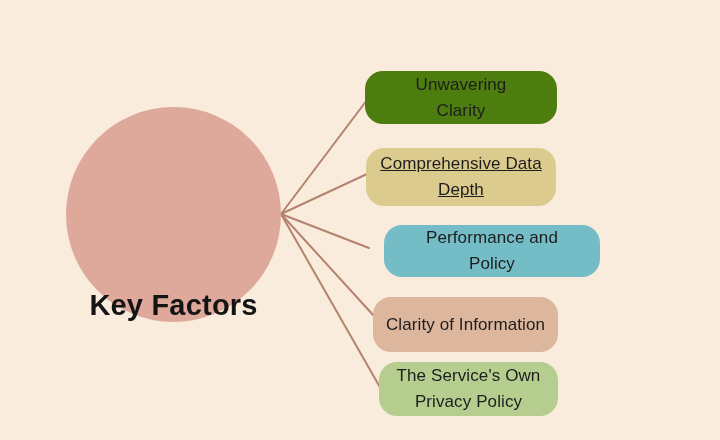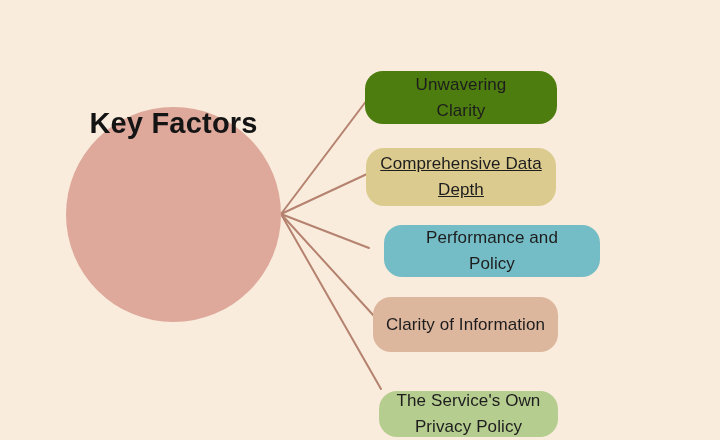--- a/index.html
+++ b/index.html
@@ -21,21 +21,21 @@
   }
 
   .center-node {
     position: absolute;
     left: 66px;
     top: 107px;
     width: 215px;
     height: 215px;
     border-radius: 50%;
     display: flex;
-    align-items: flex-start;
+    align-items: flex-end;
     justify-content: center;
   }
 
   .center-label {
     font-size: 29px;
     font-weight: bold;
     letter-spacing: 0.2px;
     white-space: nowrap;
   }
 
@@ -49,21 +49,21 @@
     text-align: center;
     font-size: 17px;
     line-height: 26px;
     letter-spacing: 0.1px;
   }
 
   .node-0 { left: 365px; top: 71px;  width: 192px; height: 53px; }
   .node-1 { left: 366px; top: 148px; width: 190px; height: 58px; }
   .node-2 { left: 384px; top: 225px; width: 216px; height: 52px; }
   .node-3 { left: 373px; top: 297px; width: 185px; height: 55px; }
-  .node-4 { left: 379px; top: 362px; width: 179px; height: 46px; margin-top: 29px; }
+  .node-4 { left: 379px; top: 362px; width: 179px; height: 54px; }
 
   .node .line { display: block; white-space: nowrap; }
 </style>
 </head>
 <body>
 
 <div class="stage" style="background: rgb(249, 236, 220);">
 
   <svg class="links" width="720" height="440" viewBox="0 0 720 440">
     <line x1="281" y1="214" x2="367" y2="100" stroke-width="2" stroke-linecap="round" stroke="#b5826f"></line>

